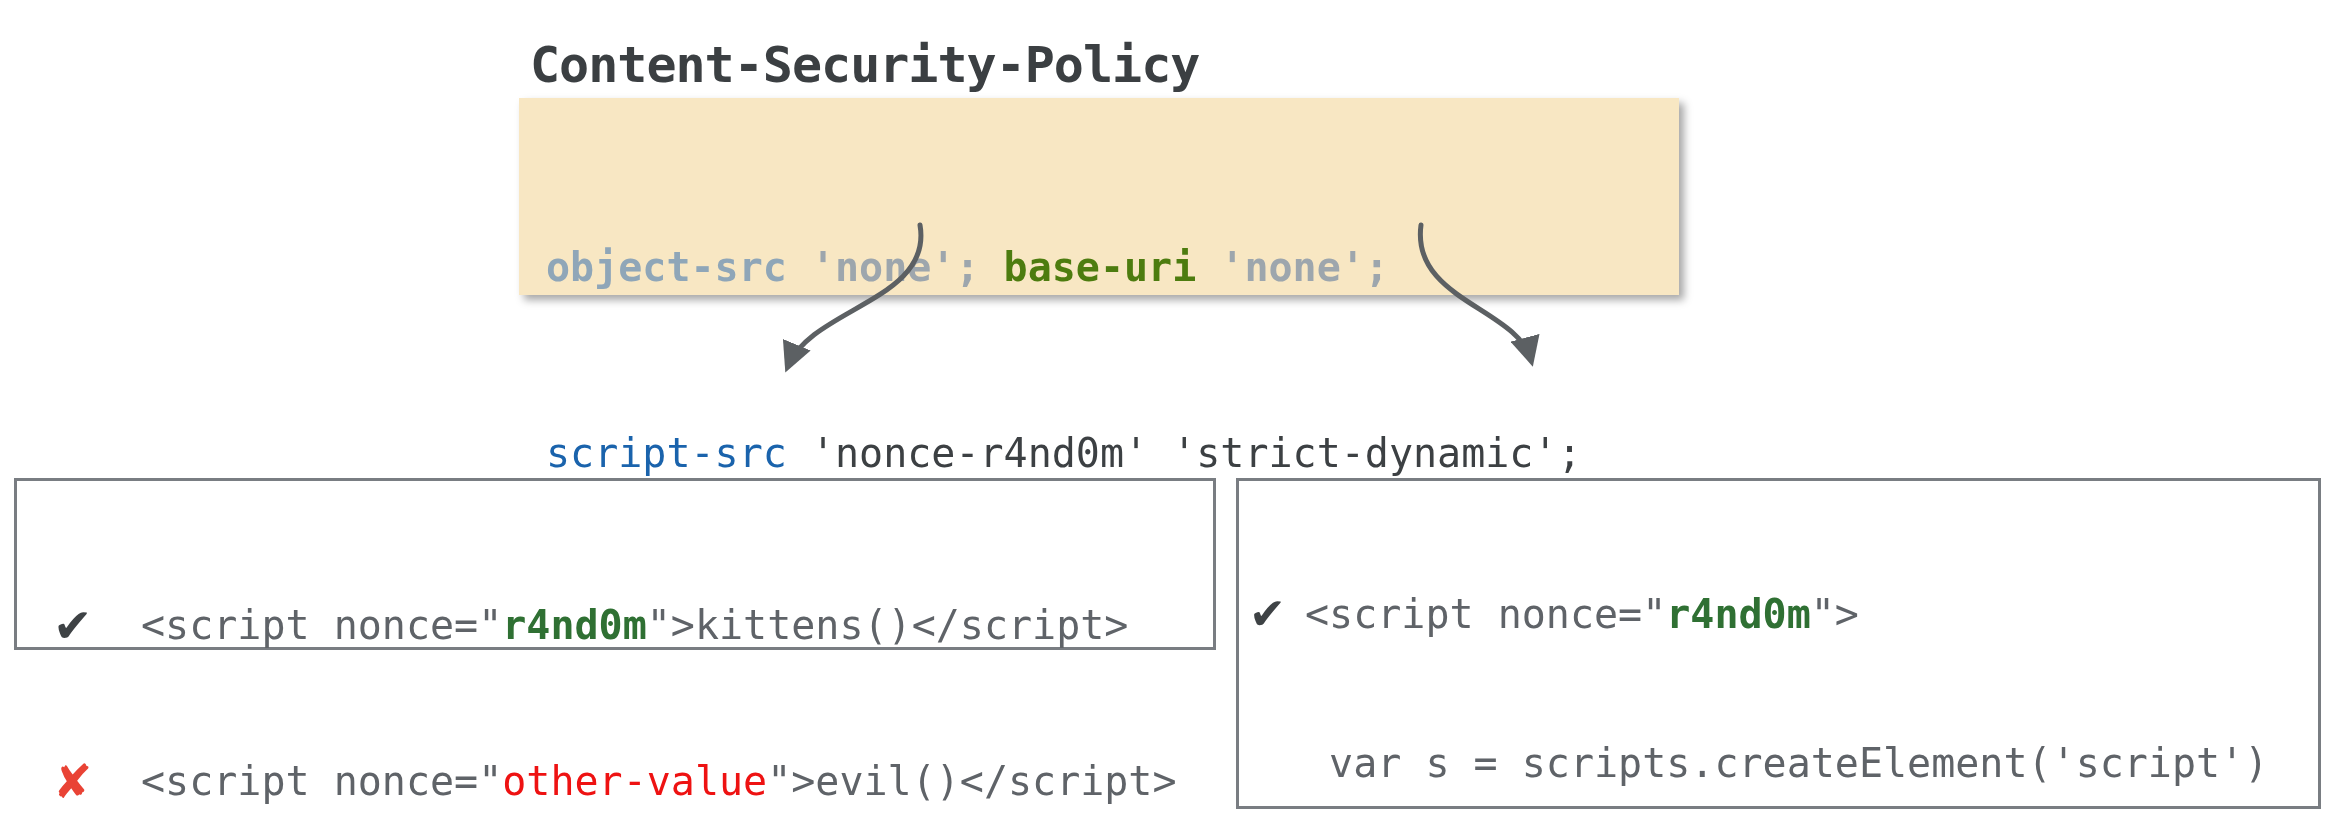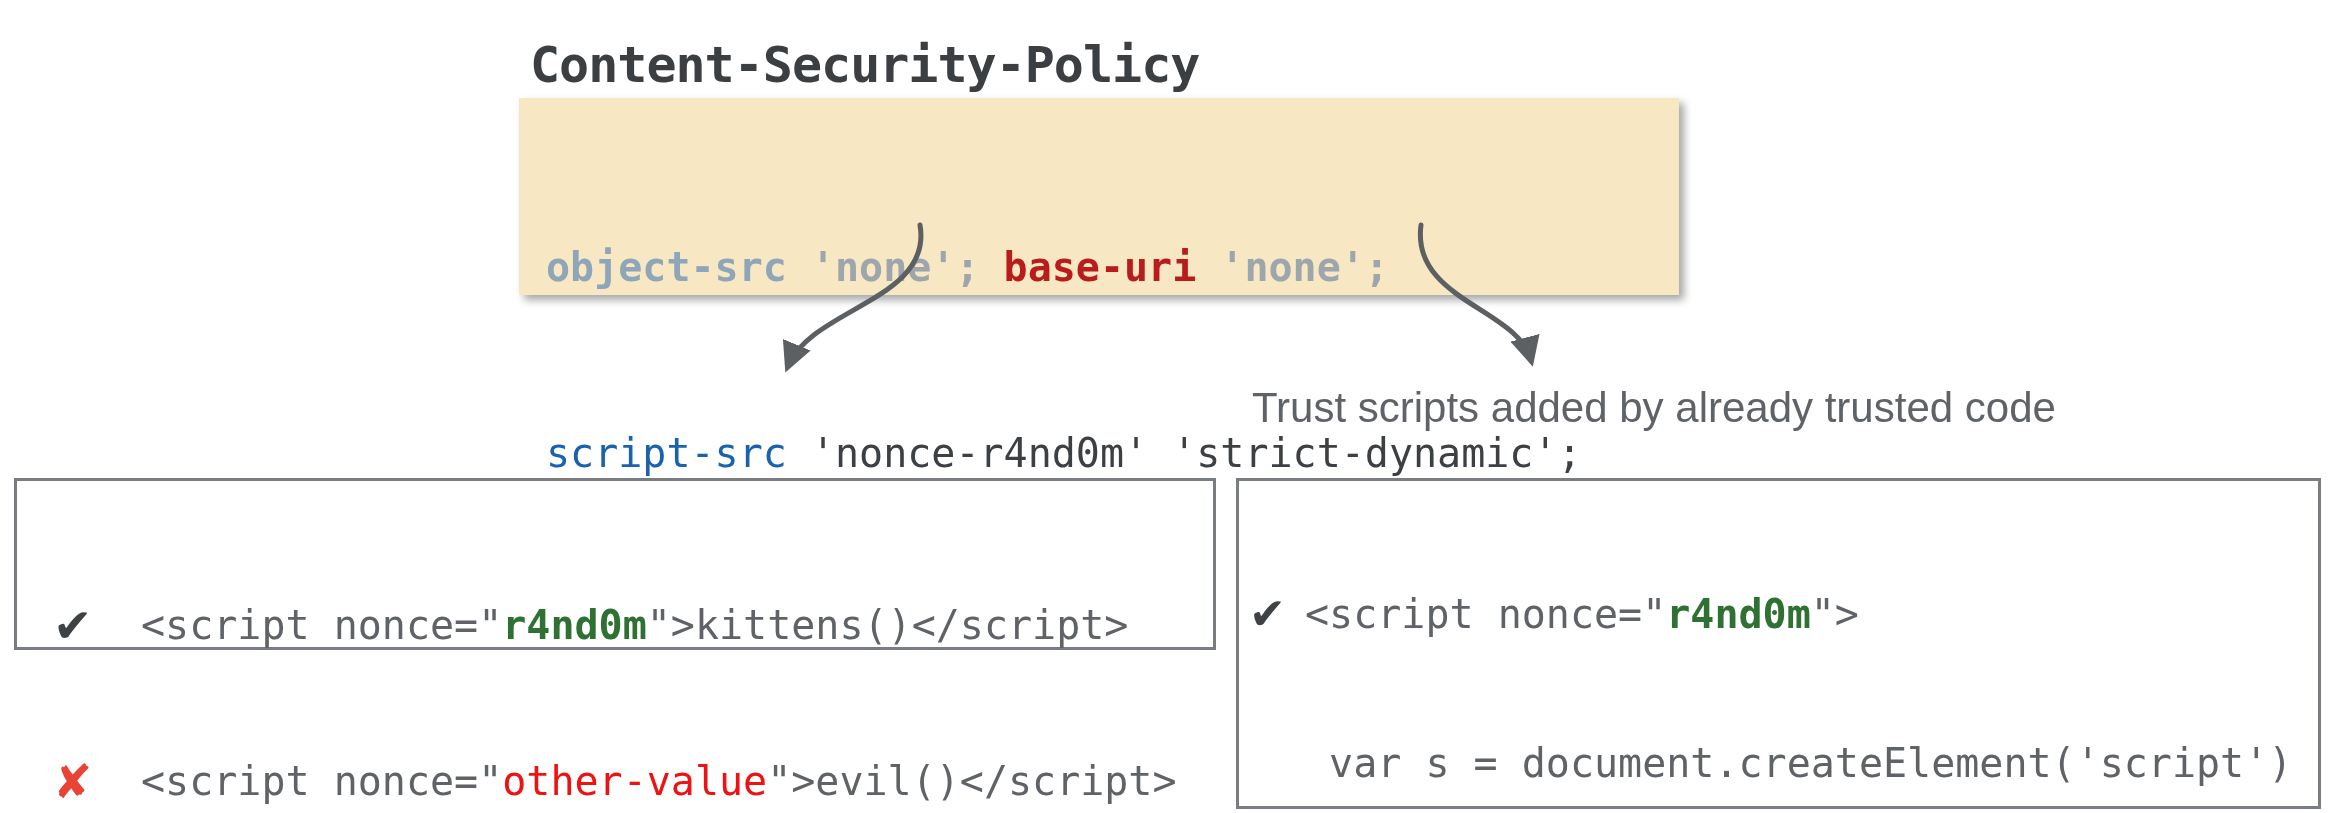--- a/index.html
+++ b/index.html
@@ -31,54 +31,53 @@
   .code-text{white-space:pre;}
 </style>
 </head>
 <body>
 
 <div class="canvas">
 
   <div class="title">Content-Security-Policy</div>
 
   <div class="policy-box">
-    <div><span style="color: rgb(143, 166, 184); font-weight: bold;">object-src</span><span style="color: rgb(157, 166, 173); font-weight: bold;"> 'none'; </span><span style="color: #b91c1c; font-weight: bold;">base-uri</span><span style="color: rgb(157, 166, 173); font-weight: bold;"> 'none';</span></div>
+    <div><span style="color: rgb(143, 166, 184); font-weight: bold;">object-src</span><span style="color: rgb(157, 166, 173); font-weight: bold;"> 'none'; </span><span style="color: #4d7c0f; font-weight: bold;">base-uri</span><span style="color: rgb(157, 166, 173); font-weight: bold;"> 'none';</span></div>
     <div><span style="color: rgb(26, 99, 172); font-weight: normal;">script-src</span><span style="color: rgb(60, 64, 67); font-weight: normal;"> 'nonce-r4nd0m' 'strict-dynamic';</span></div>
   </div>
 
   <svg class="arrow-layer" viewBox="0 0 2329 813" xmlns="http://www.w3.org/2000/svg">
     <defs>
       <marker id="arrowhead" markerWidth="6" markerHeight="6" refX="4.6" refY="3" orient="auto">
         <path d="M0,0 L6,3 L0,6 Z" fill="#5c6063"></path>
       </marker>
     </defs>
     <path d="M 920 213 C 933 288, 812 296, 788 354" fill="none" stroke-width="5" stroke-linecap="round" marker-end="url(#arrowhead)" stroke="#5c6063"></path>
     <path d="M 1421 213 C 1411 288, 1517 296, 1531 348" fill="none" stroke-width="5" stroke-linecap="round" marker-end="url(#arrowhead)" stroke="#5c6063"></path>
   </svg>
 
-  <div class="annotation right"><span style="color: rgb(95, 99, 104);">Trust scripts added by already trusted code</span></div>
 
   <div class="code-box left">
     <div class="code-row">
       <span class="marker" style="color: rgb(62, 66, 69);">✔</span>
       <span class="code-text"><span style="color: rgb(95, 99, 104);">&lt;script nonce="</span><span style="color: rgb(47, 112, 51); font-weight: bold;">r4nd0m</span><span style="color: rgb(95, 99, 104);">"&gt;kittens()&lt;/script&gt;</span></span>
     </div>
     <div class="code-row">
       <span class="marker" style="color: rgb(233, 67, 53);">✘</span>
       <span class="code-text"><span style="color: rgb(95, 99, 104);">&lt;script nonce="</span><span style="color: rgb(238, 18, 18); font-weight: normal;">other-value</span><span style="color: rgb(95, 99, 104);">"&gt;evil()&lt;/script&gt;</span></span>
     </div>
   </div>
 
   <div class="code-box right">
     <div class="code-row">
       <span class="marker" style="color: rgb(62, 66, 69);">✔</span>
       <span class="code-text"><span style="color: rgb(95, 99, 104);">&lt;script nonce="</span><span style="color: rgb(47, 112, 51); font-weight: bold;">r4nd0m</span><span style="color: rgb(95, 99, 104);">"&gt;</span></span>
     </div>
     <div class="code-row">
       <span class="marker"></span>
-      <span class="code-text"><span style="color: rgb(95, 99, 104);"> var s = document.createElement('script')</span></span>
+      <span class="code-text"><span style="color: rgb(95, 99, 104);"> var s = scripts.createElement('script')</span></span>
     </div>
     
     
     
   </div>
 
 </div>
 
 </body></html>

